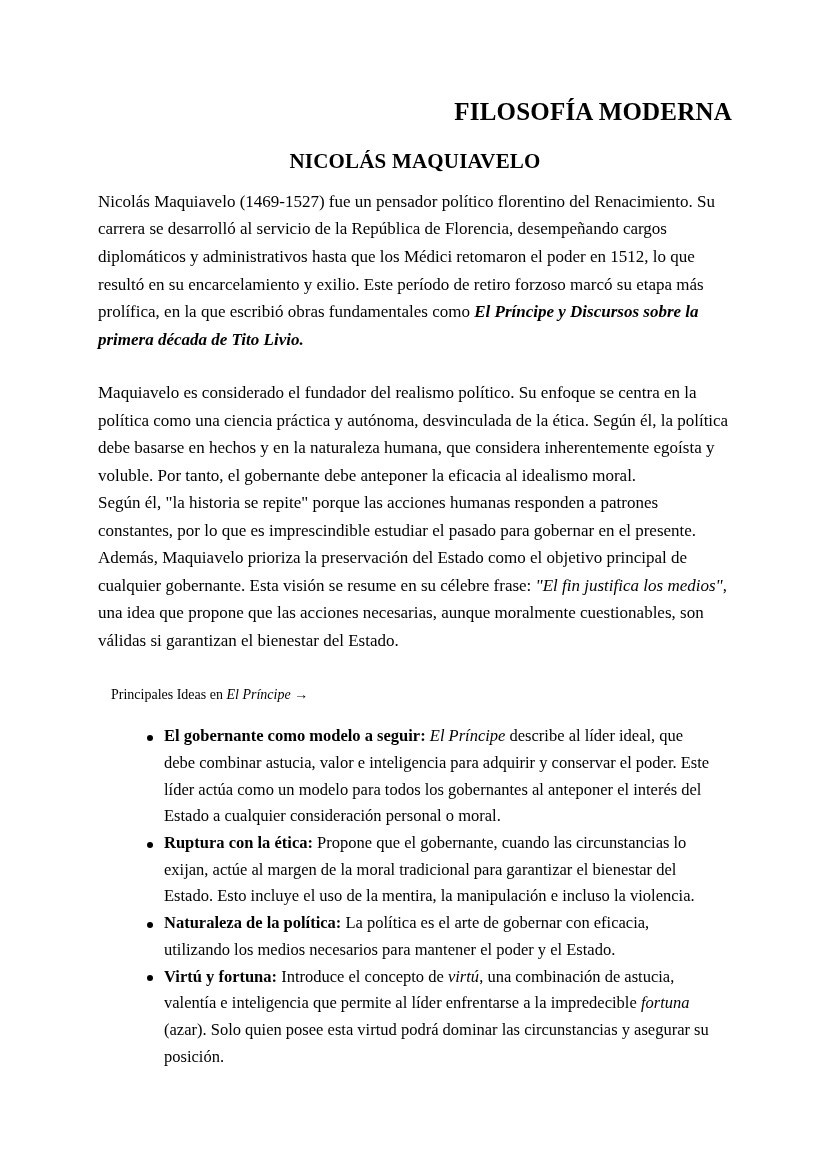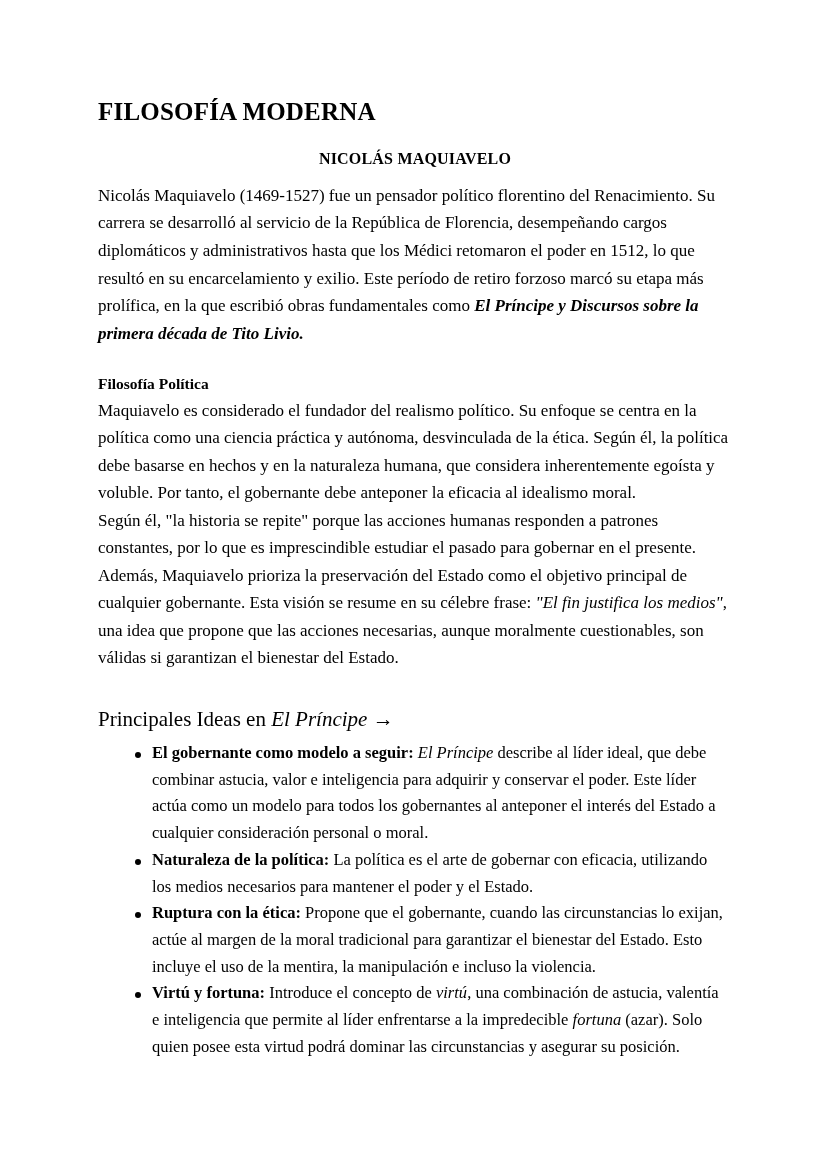--- a/index.html
+++ b/index.html
@@ -25,24 +25,25 @@
     left: 98px;
     top: 98px;
     width: 634px;
   }
   .doc-title {
     font-size: 25px;
     font-weight: bold;
     letter-spacing: 0.2px;
     margin: 0 0 22px 0;
     line-height: 1.15;
+    text-align: right;
   }
   .subtitle {
     text-align: center;
-    font-size: 16px;
+    font-size: 21px;
     font-weight: bold;
     margin: 0 0 14px 0;
     letter-spacing: 0.2px;
     line-height: 1.2;
   }
   .section-heading {
     font-size: 15.5px;
     font-weight: bold;
     margin: 0 0 1px 0;
     line-height: 1.45;
@@ -52,26 +53,26 @@
     line-height: 1.62;
     margin: 0;
     text-align: left;
   }
   .para + .para {
     margin-top: 0;
   }
   .spacer-md { height: 26px; }
   .spacer-lg { height: 30px; }
   .lead-line {
-    font-size: 21px;
+    font-size: 14px;
     line-height: 1.62;
-    margin: 0 0 2px 0;
+    margin: 0 0 2px 13px;
   }
   ul.ideas {
-    margin: 4px;
+    margin: 16px;
     padding: 0 0 0 0;
     list-style: none;
   }
   ul.ideas > li {
     position: relative;
     padding-left: 50px;
     font-size: 16.5px;
     line-height: 1.62;
     margin: 0 0 0 0;
     text-align: left;
@@ -99,42 +100,41 @@
 
     <h1 class="doc-title">FILOSOFÍA MODERNA</h1>
 
     <div class="subtitle">NICOLÁS MAQUIAVELO</div>
 
 
     <p class="para"><span>Nicolás Maquiavelo (1469-1527) fue un pensador político florentino del Renacimiento. Su carrera se desarrolló al servicio de la República de Florencia, desempeñando cargos diplomáticos y administrativos hasta que los Médici retomaron el poder en 1512, lo que resultó en su encarcelamiento y exilio. Este período de retiro forzoso marcó su etapa más prolífica, en la que escribió obras fundamentales como </span><span class="bi">El Príncipe y Discursos sobre la primera década de Tito Livio.</span></p>
 
     <div class="spacer-md"></div>
 
-    <div class="section-heading">Filosofía Política</div>
 
     <p class="para">Maquiavelo es considerado el fundador del realismo político. Su enfoque se centra en la política como una ciencia práctica y autónoma, desvinculada de la ética. Según él, la política debe basarse en hechos y en la naturaleza humana, que considera inherentemente egoísta y voluble. Por tanto, el gobernante debe anteponer la eficacia al idealismo moral.</p>
 
     <p class="para"><span>Según él, "la historia se repite" porque las acciones humanas responden a patrones constantes, por lo que es imprescindible estudiar el pasado para gobernar en el presente. Además, Maquiavelo prioriza la preservación del Estado como el objetivo principal de cualquier gobernante. Esta visión se resume en su célebre frase: </span><span class="i">"El fin justifica los medios"</span><span>, una idea que propone que las acciones necesarias, aunque moralmente cuestionables, son válidas si garantizan el bienestar del Estado.</span></p>
 
     <div class="spacer-lg"></div>
 
     <div class="lead-line"><span>Principales Ideas en </span><span class="i">El Príncipe</span><span class="arrow">&nbsp;</span><span class="arrow">→</span></div>
 
     <ul class="ideas">
 
       <li>
         <span class="bullet-dot"></span><span class="b">El gobernante como modelo a seguir</span><span class="b">:</span><span> </span><span class="i">El Príncipe</span><span> describe al líder ideal, que debe combinar astucia, valor e inteligencia para adquirir y conservar el poder. Este líder actúa como un modelo para todos los gobernantes al anteponer el interés del Estado a cualquier consideración personal o moral.</span>
       </li>
 
       <li>
-        <span class="bullet-dot"></span><span class="b">Naturaleza de la política</span><span class="b">:</span><span> La política es el arte de gobernar con eficacia, utilizando los medios necesarios para mantener el poder y el Estado.</span>
+        <span class="bullet-dot"></span><span class="b">Ruptura con la ética</span><span class="b">:</span><span> Propone que el gobernante, cuando las circunstancias lo exijan, actúe al margen de la moral tradicional para garantizar el bienestar del Estado. Esto incluye el uso de la mentira, la manipulación e incluso la violencia.</span>
       </li>
 
       <li>
-        <span class="bullet-dot"></span><span class="b">Ruptura con la ética</span><span class="b">:</span><span> Propone que el gobernante, cuando las circunstancias lo exijan, actúe al margen de la moral tradicional para garantizar el bienestar del Estado. Esto incluye el uso de la mentira, la manipulación e incluso la violencia.</span>
+        <span class="bullet-dot"></span><span class="b">Naturaleza de la política</span><span class="b">:</span><span> La política es el arte de gobernar con eficacia, utilizando los medios necesarios para mantener el poder y el Estado.</span>
       </li>
 
       <li>
         <span class="bullet-dot"></span><span class="b">Virtú y fortuna</span><span class="b">:</span><span> Introduce el concepto de </span><span class="i">virtú</span><span>, una combinación de astucia, valentía e inteligencia que permite al líder enfrentarse a la impredecible </span><span class="i">fortuna</span><span> (azar). Solo quien posee esta virtud podrá dominar las circunstancias y asegurar su posición.</span>
       </li>
 
     </ul>
 
     <div class="spacer-md"></div>
 

